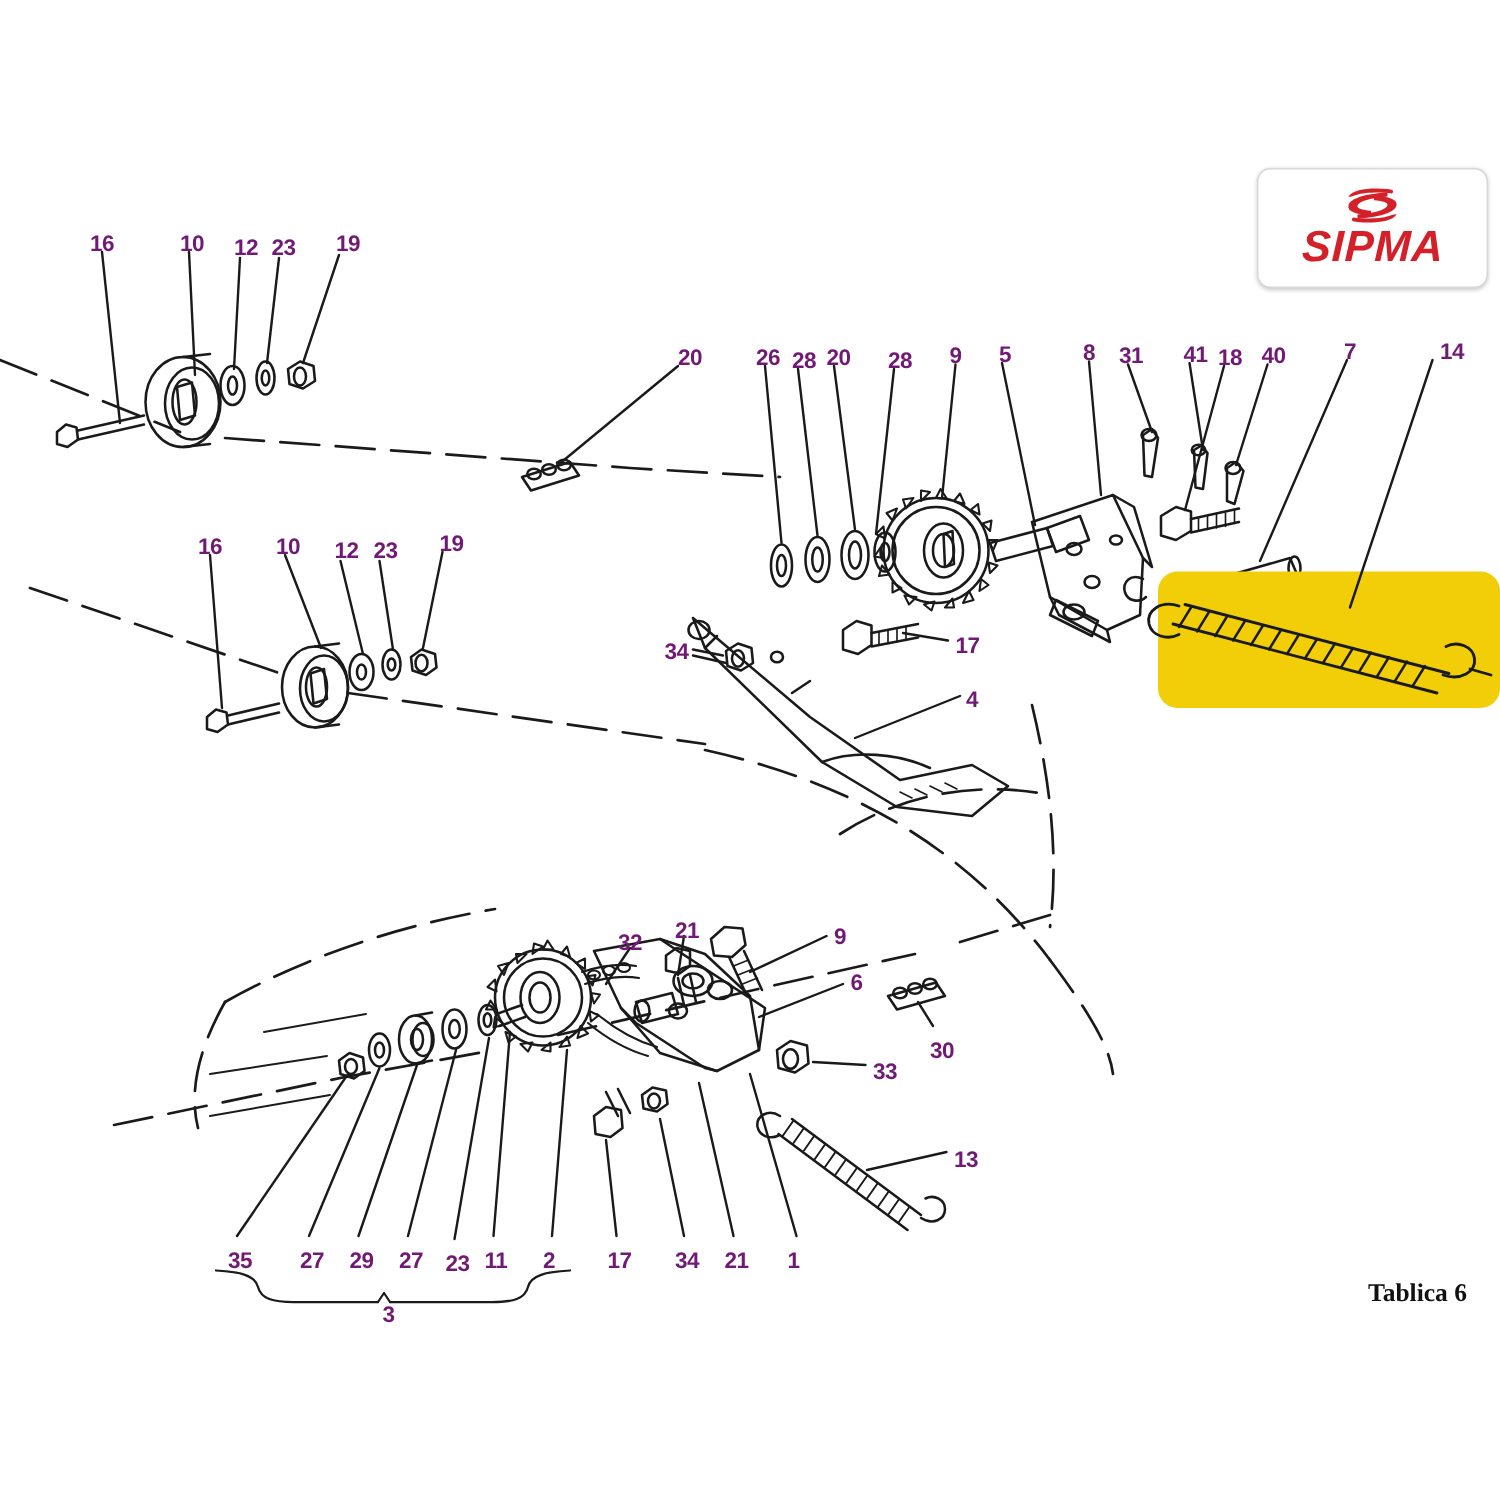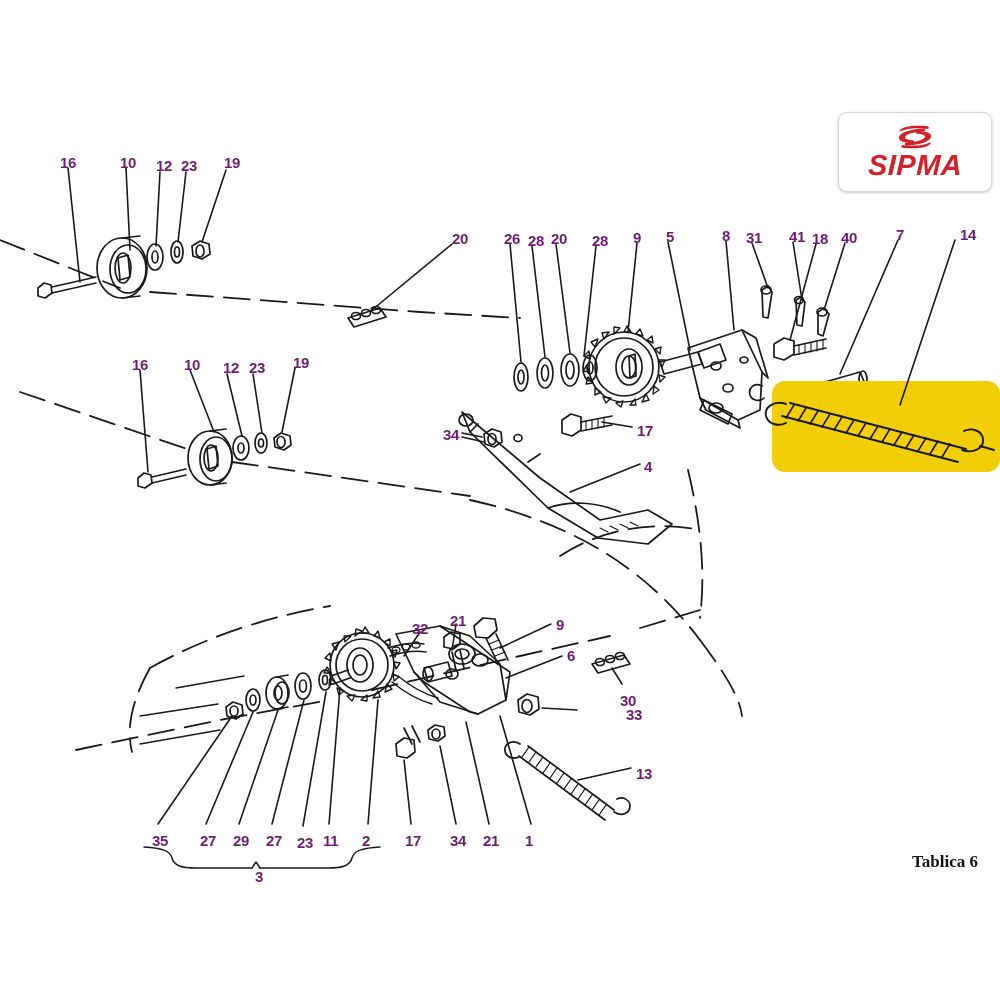--- a/index.html
+++ b/index.html
@@ -527,21 +527,21 @@
       <div class="callout-label" style="left: 896px; top: 227px;">7</div>
       <div class="callout-label" style="left: 960px; top: 227px;">14</div>
       <div class="callout-label" style="left: 443px; top: 427px;">34</div>
       <div class="callout-label" style="left: 637px; top: 423px;">17</div>
       <div class="callout-label" style="left: 644px; top: 459px;">4</div>
       <div class="callout-label" style="left: 412px; top: 621px;">32</div>
       <div class="callout-label" style="left: 450px; top: 613px;">21</div>
       <div class="callout-label" style="left: 556px; top: 617px;">9</div>
       <div class="callout-label" style="left: 567px; top: 648px;">6</div>
       <div class="callout-label" style="left: 620px; top: 693px;">30</div>
-      <div class="callout-label" style="left: 582px; top: 707px; margin-left: 44px;">33</div>
+      <div class="callout-label" style="left: 582px; top: 707px;">33</div>
       <div class="callout-label" style="left: 636px; top: 766px;">13</div>
       <div class="callout-label" style="left: 152px; top: 833px;">35</div>
       <div class="callout-label" style="left: 200px; top: 833px;">27</div>
       <div class="callout-label" style="left: 233px; top: 833px;">29</div>
       <div class="callout-label" style="left: 266px; top: 833px;">27</div>
       <div class="callout-label" style="left: 297px; top: 835px;">23</div>
       <div class="callout-label" style="left: 323px; top: 833px;">11</div>
       <div class="callout-label" style="left: 362px; top: 833px;">2</div>
       <div class="callout-label" style="left: 405px; top: 833px;">17</div>
       <div class="callout-label" style="left: 450px; top: 833px;">34</div>

